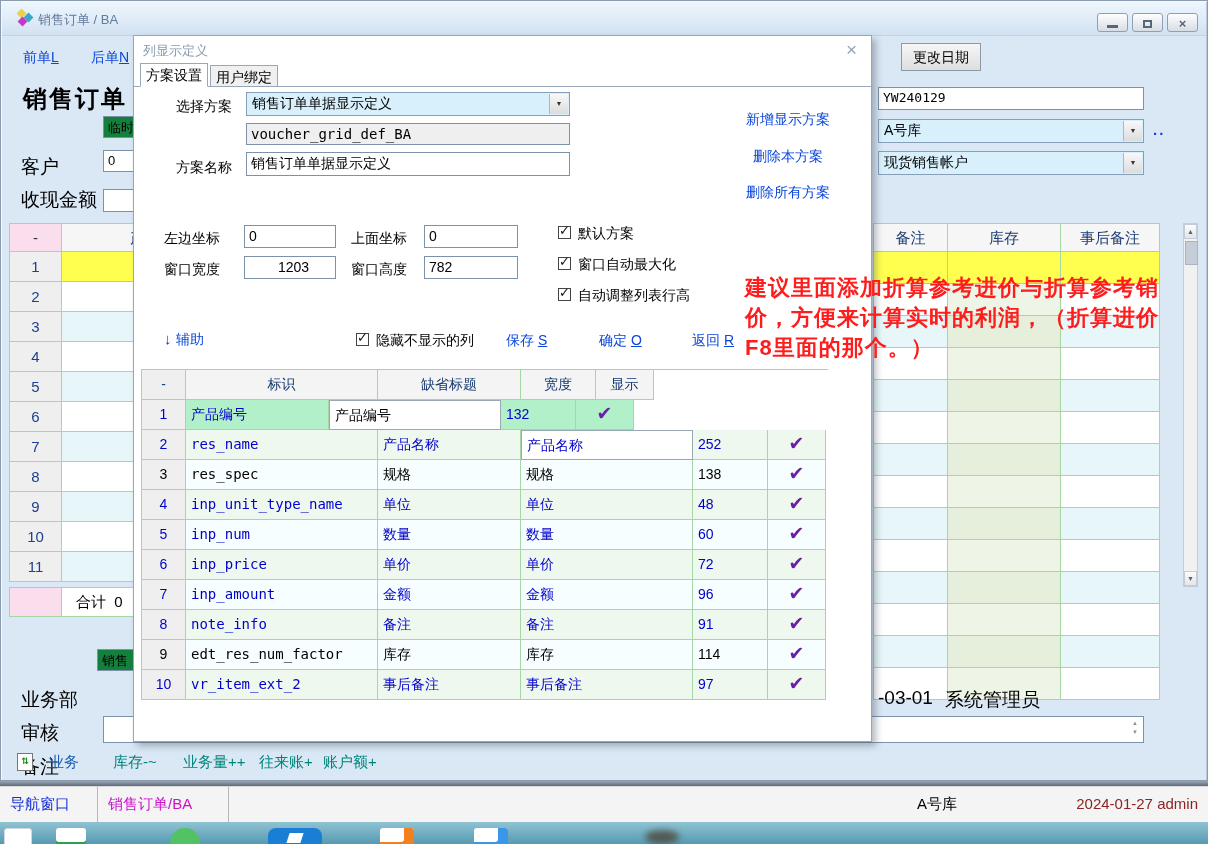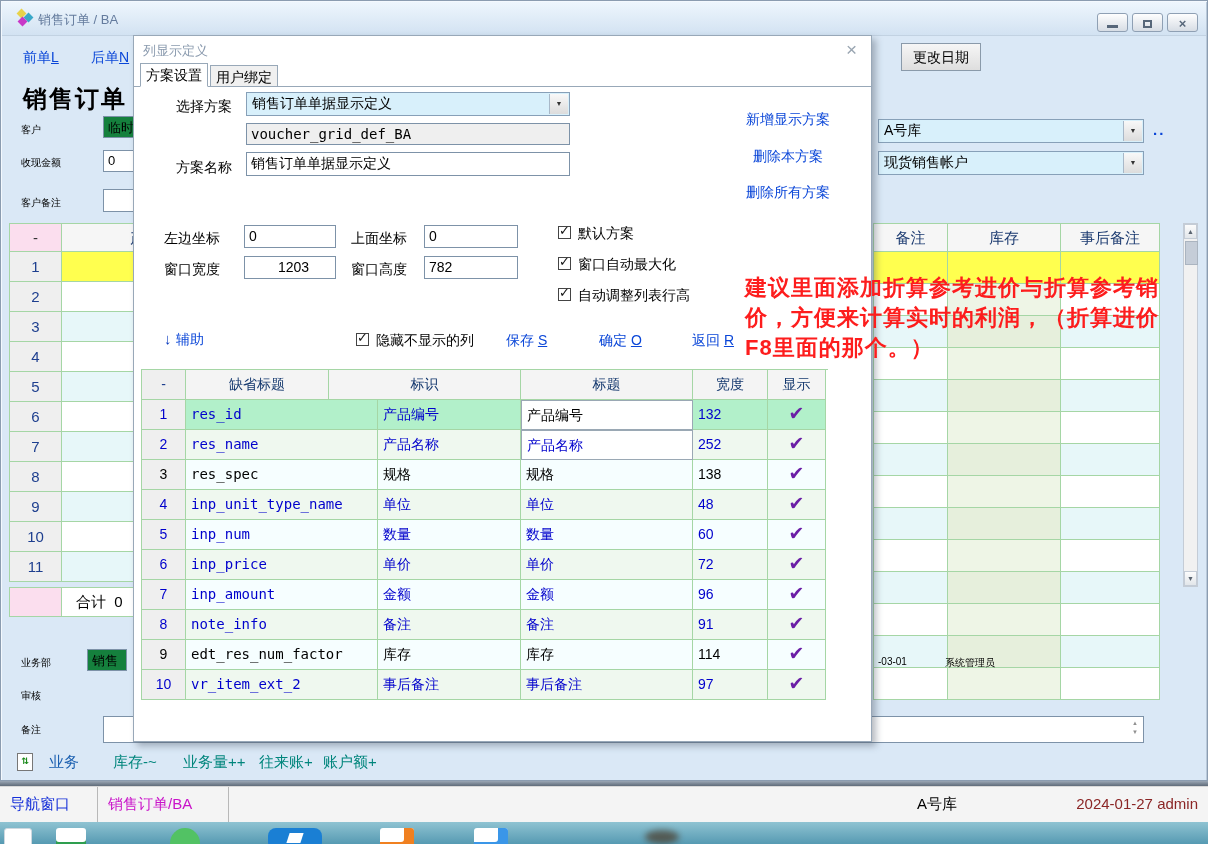--- a/index.html
+++ b/index.html
@@ -18,21 +18,21 @@
   .appicon .d3{left:3px;top:8px;background:#c838c8;}
   .winbtn{position:absolute;top:11px;width:31px;height:19px;border:1px solid #8fa0b4;border-radius:3px;
     background:linear-gradient(#fefefe,#d7dde5);box-sizing:border-box;text-align:center;}
   .winbtn .bar{display:inline-block;width:11px;height:3px;background:#57677a;margin-top:9px;}
   .winbtn .box{display:inline-block;width:9px;height:8px;border:2px solid #57677a;margin-top:4px;box-sizing:border-box;}
   .winbtn .x{font-size:13px;font-weight:bold;color:#57677a;line-height:17px;}
   
   .bluelink{color:#0a46d8;font-size:14px;cursor:pointer;}
   .navlink{position:absolute;top:48px;}
   .pagetitle{position:absolute;left:22px;top:82px;font-size:24px;font-weight:bold;color:#000;letter-spacing:2px;}
-  .flabel{position:absolute;font-size:10px;color:#000;}
+  .flabel{position:absolute;font-size:19px;color:#000;margin-top:31px;}
   .field{position:absolute;background:#fff;border:1px solid #7d92a8;box-sizing:border-box;
     font-size:13px;color:#000;padding:2px 4px;overflow:hidden;white-space:nowrap;}
   .field.cyan{background:#15803d;}
   .btn{position:absolute;background:linear-gradient(#f6f6f6,#dedede);border:1px solid #8a9aaa;
     box-sizing:border-box;text-align:center;font-size:14px;color:#000;}
   .combo{position:absolute;background:#d8f0fb;border:1px solid #87a0b8;box-sizing:border-box;
     font-size:14px;color:#000;padding:2px 22px 2px 5px;overflow:hidden;white-space:nowrap;}
   .combo .drop{position:absolute;right:1px;top:1px;bottom:1px;width:18px;background:linear-gradient(#f8f8f8,#dcdcdc);
     border-left:1px solid #a8b8c8;text-align:center;font-size:7px;color:#333;line-height:19px;}
   .dots{position:absolute;color:#0a46d8;font-weight:bold;font-size:15px;letter-spacing:2px;}
@@ -132,20 +132,21 @@
     <div class="field cyan" style="left:102px;top:115px;width:40px;height:22px;">临时</div>
 
     <span class="flabel" style="left:20px;top:155px;">收现金额</span>
     <div class="field" style="left:102px;top:149px;width:40px;height:22px;">0</div>
 
     <span class="flabel" style="left:20px;top:195px;">客户备注</span>
     <div class="field" style="left:102px;top:188px;width:40px;height:23px;"></div>
 
     <div class="btn" style="left:900px;top:42px;width:80px;height:28px;line-height:26px;">更改日期</div>
 
+    <div class="field" style="left:877px;top:86px;width:266px;height:23px;font-family:'DejaVu Sans Mono',monospace;">YW240129</div>
 
     <div class="combo" style="left:877px;top:118px;width:266px;height:24px;">
       <span>A号库</span>
       <span class="drop">▼</span>
     </div>
     <span class="dots" style="left:1152px;top:120px;">..</span>
 
     <div class="combo" style="left:877px;top:150px;width:266px;height:24px;">
       <span>现货销售帐户</span>
       <span class="drop">▼</span>
@@ -293,21 +294,21 @@
     <div class="sbar" style="left:1182px;top:222px;height:364px;">
       <span class="sbtn" style="top:0;">▲</span>
       <span class="sthumb" style="top:17px;height:22px;"></span>
       <span class="sbtn" style="bottom:0;">▼</span>
     </div>
 
     <span class="flabel" style="left:877px;top:655px;">-03-01</span>
     <span class="flabel" style="left:944px;top:655px;">系统管理员</span>
 
     <span class="flabel" style="left:20px;top:655px;">业务部</span>
-    <div class="field cyan" style="left:86px;top:648px;width:40px;height:22px;font-family:Liberation Mono, monospace;">销售</div>
+    <div class="field cyan" style="left:96px;top:648px;width:40px;height:22px;font-family:Liberation Mono, monospace;">销售</div>
 
     <span class="flabel" style="left:20px;top:688px;">审核</span>
 
     <span class="flabel" style="left:20px;top:722px;">备注</span>
     <div class="field" style="left:102px;top:715px;width:1041px;height:27px;">
       <span class="spin"><span>▲</span><br><span>▼</span></span>
     </div>
 
     <span class="doc-icon" style="left:16px;top:752px;">⇅</span>
     <span class="teallink" style="left:48px;top:752px;color:#1a5fb0;">业务</span>
@@ -364,30 +365,28 @@
     <span class="chk" style="left:222px;top:297px;"></span>
     <span class="dlabel" style="left:242px;top:296px;">隐藏不显示的列</span>
 
     <span class="bluelink" style="position:absolute;left:372px;top:296px;"><span>保存</span> <u>S</u></span>
     <span class="bluelink" style="position:absolute;left:465px;top:296px;"><span>确定</span> <u>O</u></span>
     <span class="bluelink" style="position:absolute;left:558px;top:296px;"><span>返回</span> <u>R</u></span>
 
     <div id="dlggrid">
       <div class="dgrow dghead">
         <div class="dgcell c0">-</div>
+        <div class="dgcell c1">标识</div>
         <div class="dgcell c2">缺省标题</div>
-        <div class="dgcell c1">标识</div>
-        <div class="dgcell c3">标题</div>
         <div class="dgcell c4">宽度</div>
         <div class="dgcell c5">显示</div>
       </div>
       <div id="dlgrows">
           <div class="dgrow tone-sel ink-blue">
             <div class="dgcell c0">1</div>
-            <div class="dgcell c1">res_id</div>
             <div class="dgcell c2">产品编号</div>
             <div class="dgcell c3 cell-edit" style="color: rgb(0, 0, 0);">产品编号</div>
             <div class="dgcell c4">132</div>
             <div class="dgcell c5"><span class="checkmark">✔</span></div>
           </div>
           <div class="dgrow tone-green ink-blue">
             <div class="dgcell c0">2</div>
             <div class="dgcell c1">res_name</div>
             <div class="dgcell c2">产品名称</div>
             <div class="dgcell c3 cell-edit" style="color: rgb(0, 0, 204);">产品名称</div>

